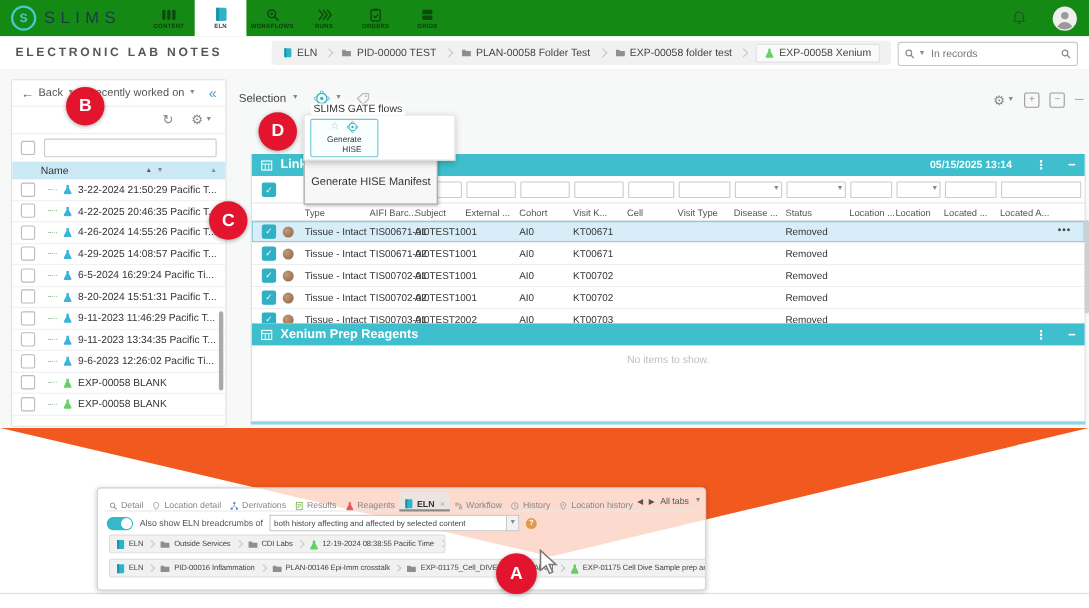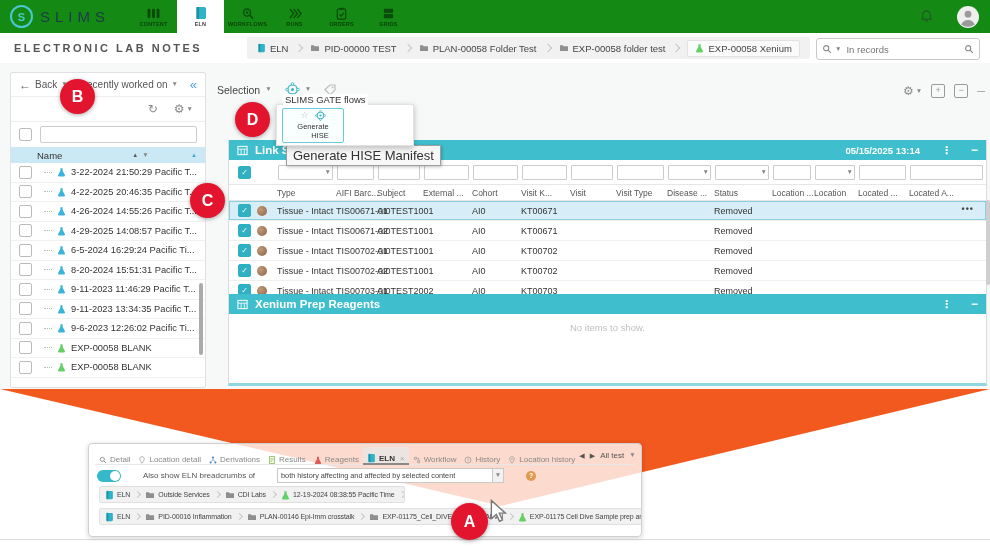--- a/index.html
+++ b/index.html
@@ -59,22 +59,22 @@
   .tb-right{position:absolute;left:903px;top:84px;display:flex;align-items:center;gap:9px;color:#9a9a9a;}
   .sqbtn{width:12px;height:12px;border:1px solid #9a9a9a;border-radius:2px;font-size:9px;line-height:11px;text-align:center;color:#9a9a9a;}
   .gate-tip{position:absolute;left:283px;top:94px;font-size:9.5px;color:#333;background:rgba(255,255,255,.92);padding:0 2px;z-index:12;}
   .popup{position:absolute;left:276px;top:104px;width:136px;height:40px;background:#fff;border:1px solid #e2e2e2;
          box-shadow:0 2px 6px rgba(0,0,0,.25);z-index:11;}
   .flow-chip{position:absolute;left:5px;top:3px;width:60px;height:33px;border:1px solid #6cc9d6;border-radius:2px;
              background:#f9feff;display:flex;flex-direction:column;align-items:center;}
   .flow-chip .rowi{display:flex;align-items:center;gap:6px;margin-top:1px;}
   .flow-chip .star{color:#b9b9b9;font-size:9px;line-height:1;font-family:"DejaVu Sans",sans-serif;}
   .flow-lbl{font-size:7.5px;color:#333;text-align:right;line-height:1.25;margin-top:1px;white-space:pre-line;}
-  .tip2{position:absolute;left:286px;top:145px;background:#f7f7f7;border:1px solid #9f9f9f;box-shadow:1px 1px 3px rgba(0,0,0,.25);
-        font-size:13px;color:#333;padding:2px 6px;z-index:10;white-space:nowrap;}
+  .tip2{position:absolute;left:276px;top:145px;background:#f7f7f7;border:1px solid #9f9f9f;box-shadow:1px 1px 3px rgba(0,0,0,.25);
+        font-size:10px;color:#333;padding:14px 6px;z-index:10;white-space:nowrap;}
 
   
   .panel{position:absolute;left:228px;width:757px;background:#fff;border:1px solid #d9dddd;border-top:none;}
   .p-head{height:20px;background:#3FBFCD;display:flex;align-items:center;color:#fff;padding:0 8px;gap:7px;}
   .p-title{font-size:11.5px;font-weight:bold;flex:1;}
   .p-date{font-size:9.5px;font-weight:bold;margin-right:14px;}
   .p-dots{font-size:11px;font-weight:bold;margin-right:12px;font-family:"DejaVu Sans",sans-serif;}
   .p-min{font-size:12px;font-weight:bold;}
   .tgrid{display:grid;grid-template-columns:48px 59px 41px 46px 49px 49px 49px 46px 51px 47px 58px 42px 44px 51px 1fr;align-items:center;}
   .filterrow{height:24px;border-bottom:1px solid #e6e6e6;}
@@ -96,21 +96,21 @@
             clip-path:polygon(0 0,100% 0,50.6% 100%);z-index:5;}
 
   
   .inset{position:absolute;left:88px;top:443px;width:552px;height:92px;background:rgba(255,255,255,.78);
          border:1px solid #d0d0d0;border-radius:4px;box-shadow:0 1px 5px rgba(0,0,0,.18);z-index:6;overflow:hidden;}
   .tabsrow{position:absolute;left:6px;top:3px;right:6px;height:17px;display:flex;align-items:center;border-bottom:1px solid #e8e8e8;}
   .tab{display:flex;align-items:flex-end;gap:3px;font-size:8px;color:#888;padding:0 4px;height:16px;white-space:nowrap;}
   .tab.active{background:rgba(230,230,230,.8);border-bottom:2px solid #8a8a8a;color:#333;font-weight:bold;}
   .tab .x{color:#aaa;font-size:8px;margin-left:2px;font-weight:normal;}
   .tabs-extra{display:flex;align-items:center;gap:5px;margin-left:auto;font-size:8px;color:#555;white-space:nowrap;}
-  .togglerow{position:absolute;left:8px;top:24px;display:flex;align-items:center;gap:22px;font-size:8px;color:#555;}
+  .togglerow{position:absolute;left:8px;top:24px;display:flex;align-items:center;gap:6px;font-size:8px;color:#555;}
   .toggle{width:24px;height:12px;border-radius:6px;background:#35b8c9;position:relative;flex:none;}
   .toggle::after{content:"";position:absolute;right:1px;top:1px;width:10px;height:10px;border-radius:50%;background:#fff;}
   .tsel{width:208px;height:13px;border:1px solid #c9c9c9;background:#fff;font-size:7.3px;color:#444;
         display:flex;align-items:center;padding:0 3px;white-space:nowrap;overflow:hidden;}
   .tsel-caret{width:10px;height:13px;border:1px solid #c9c9c9;border-left:none;background:#f2f2f2;display:flex;align-items:center;justify-content:center;}
   .help{width:10px;height:10px;border-radius:50%;background:#e09a4e;color:#fff;font-size:7px;font-weight:bold;
         display:flex;align-items:center;justify-content:center;}
   .icrumbs{position:absolute;height:15px;background:#f1f1f1;border:1px solid #e0e0e0;border-radius:2px;
            display:flex;align-items:center;padding:0 5px;overflow:hidden;}
   .icrumb{display:flex;align-items:center;gap:3px;font-size:7px;color:#444;white-space:nowrap;letter-spacing:-.1px;}
@@ -503,21 +503,21 @@
         <div class="fbox"></div>
       </div>
     <div class="tgrid hdrrow" id="tissue-headers">
         <span></span>
         <span>Type</span>
         <span>AIFI Barc...</span>
         <span>Subject</span>
         <span>External ...</span>
         <span>Cohort</span>
         <span>Visit K...</span>
-        <span>Visit</span>
+        <span>Cell</span>
         <span>Visit Type</span>
         <span>Disease ...</span>
         <span>Status</span>
         <span>Location ...</span>
         <span>Location</span>
         <span>Located ...</span>
         <span>Located A...</span>
       </div>
     <div id="tissue-rows">
         <div class="tgrid trow sel">
@@ -720,21 +720,21 @@
             <svg viewBox="0 0 12 12" width="8" height="8">
               <path d="M6 1C4 1 2.6 2.5 2.6 4.4 2.6 7 6 11 6 11s3.4-4 3.4-6.6C9.4 2.5 8 1 6 1z" fill="none" stroke="#999" stroke-width="1.1"></path>
               <circle cx="6" cy="4.5" r="1" fill="#999"></circle>
             </svg>
           </span>
           <span>Location history</span>
         </div>
         <div class="tabs-extra">
           <span style="font-size: 7px;">◀</span>
           <span style="font-size: 7px;">▶</span>
-          <span>All test</span>
+          <span>All tabs</span>
           <span class="caret">▼</span>
         </div>
       </div>
     <div class="togglerow">
       <span class="toggle"></span>
       <span>Also show ELN breadcrumbs of</span>
       <span style="display:flex;">
         <span class="tsel">both history affecting and affected by selected content</span>
         <span class="tsel-caret">
             <span class="caret">▼</span>

